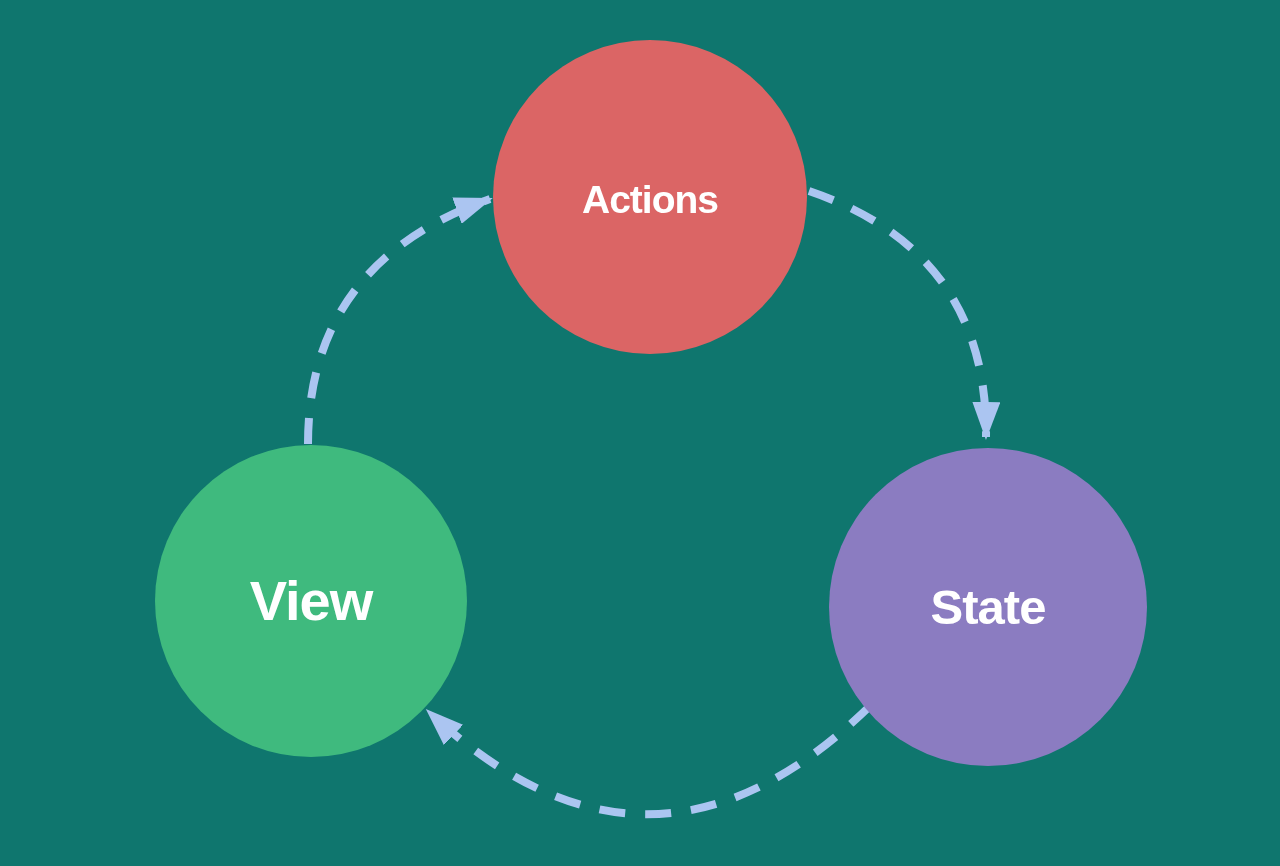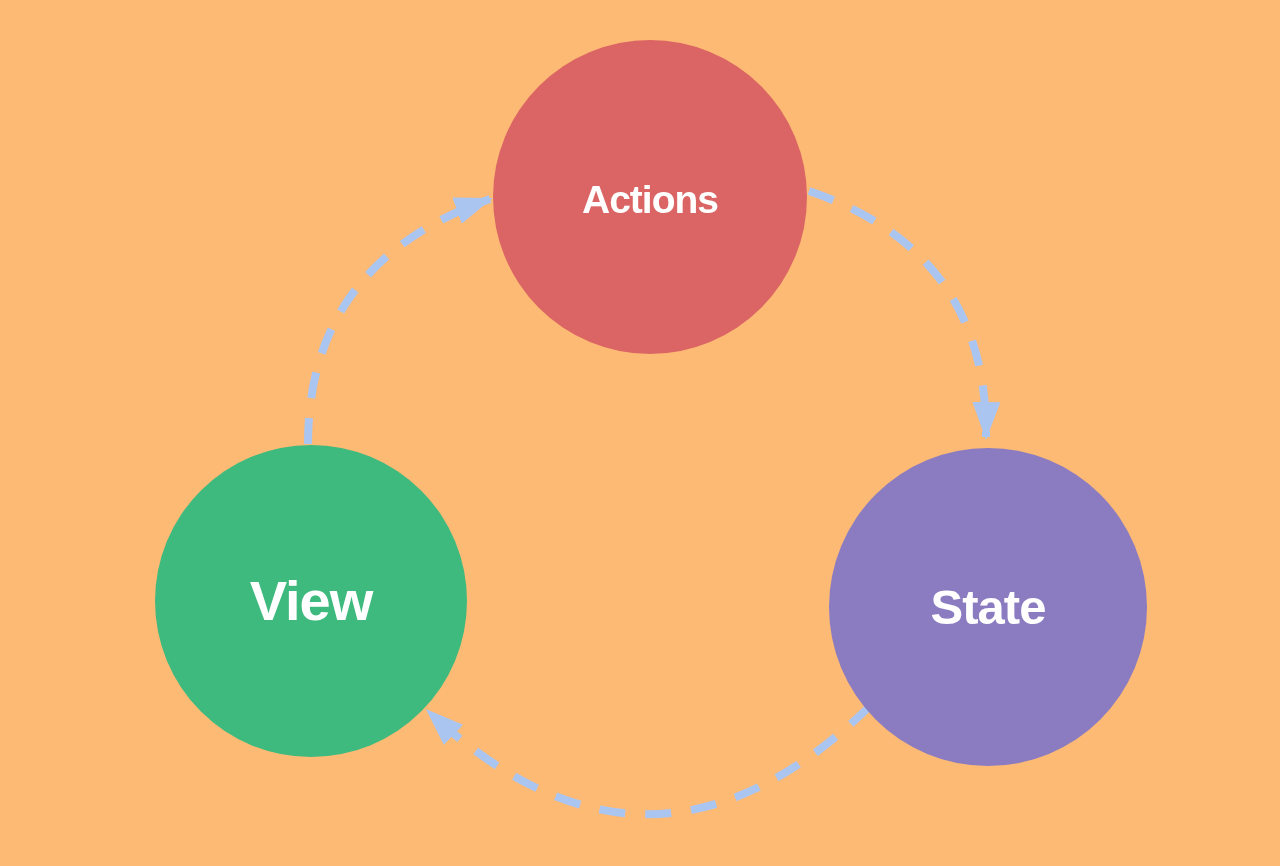--- a/index.html
+++ b/index.html
@@ -4,21 +4,21 @@
 <style>
   html, body {
     margin: 0;
     padding: 0;
     background: #ffffff;
   }
   .canvas {
     position: relative;
     width: 1280px;
     height: 866px;
-    background: #fdba74;
+    background: #0f766e;
     overflow: hidden;
     font-family: "Liberation Sans", sans-serif;
   }
   svg { display: block; }
   .node-label {
     font-family: "Liberation Sans", "DejaVu Sans", sans-serif;
     font-weight: 700;
     letter-spacing: -1px;
   }
 </style>

